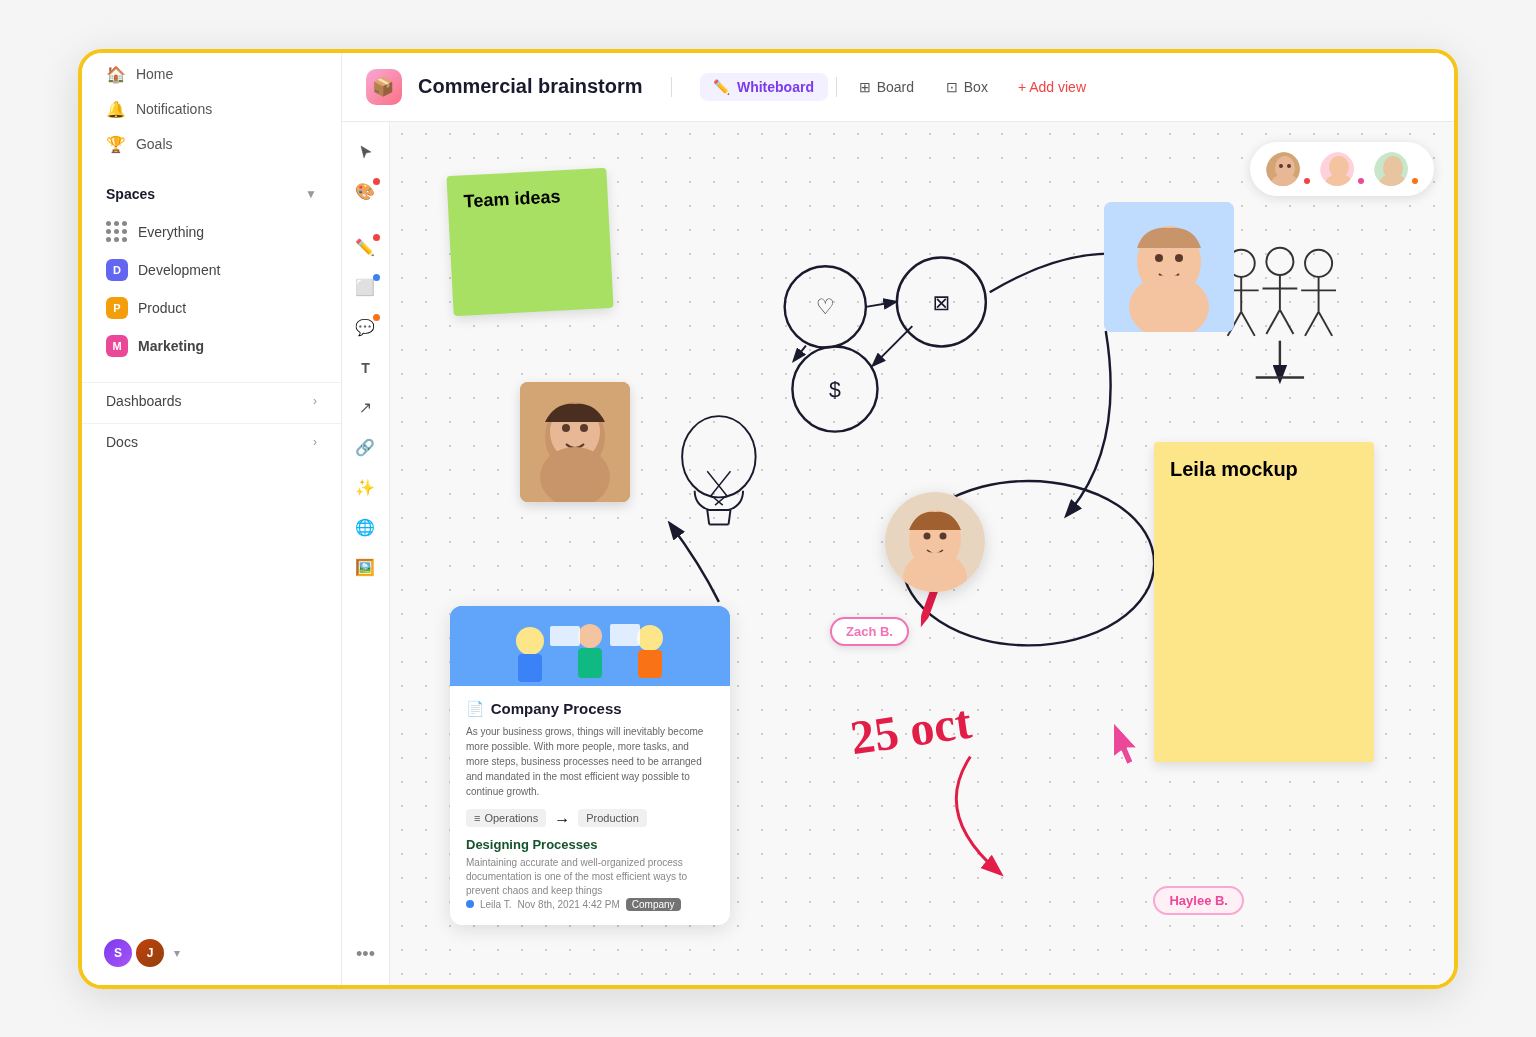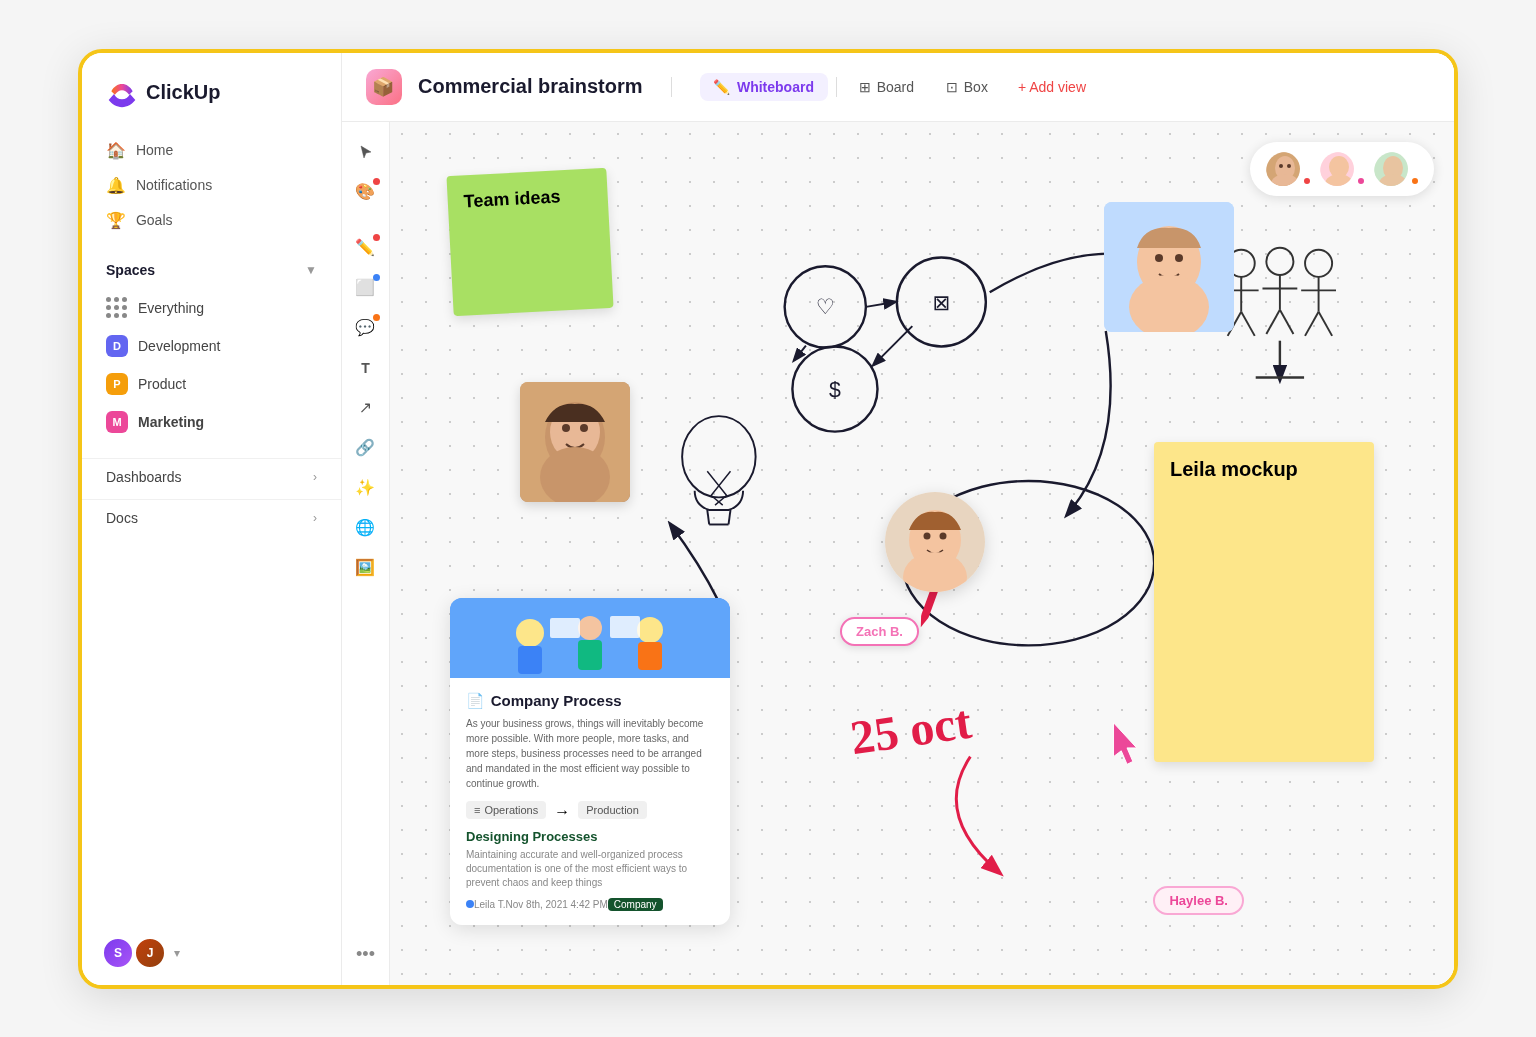--- a/index.html
+++ b/index.html
@@ -393,33 +393,32 @@
       margin-bottom: 4px;
     }
     .doc-section-text {
       font-size: 10px;
       color: #888;
       line-height: 1.4;
     }
     .doc-footer {
       display: flex;
       align-items: center;
-      gap: 0;
-      margin-top: 8px;
+      gap: 6px;
       font-size: 10px;
       color: #888;
     }
     .doc-footer-dot {
       width: 8px;
       height: 8px;
       border-radius: 50%;
       background: #3b82f6;
     }
     .doc-company-badge {
-      background: #14532d;
+      background: #737373;
       color: #fff;
       border-radius: 4px;
       padding: 1px 6px;
       font-size: 10px;
     }
     
     .person-photo {
       position: absolute;
       border-radius: 8px;
       overflow: hidden;
@@ -524,35 +523,20 @@
       align-items: center;
       justify-content: center;
     }
   </style>
 </head>
 <body>
 
 <div class="app-container">
 
   <div class="sidebar">
-    <div class="sidebar-logo">
-      <svg class="logo-icon" viewBox="0 0 36 36" fill="none">
-        <path d="M3 26L9 19C11 23 14 25 18 25C22 25 25 23 27 19L33 26C29 31 24 34 18 34C12 34 7 31 3 26Z" fill="#7c3aed"></path>
-        <path d="M3 26L9 19C11 23 14 25 18 25C22 25 25 23 27 19L33 26" stroke="#7c3aed" stroke-width="0" fill="none"></path>
-        <path d="M6 16L10 20C12 17 15 15 18 15C21 15 24 17 26 20L30 16C27 11 23 8 18 8C13 8 9 11 6 16Z" fill="url(#grad1)"></path>
-        <defs>
-          <linearGradient id="grad1" x1="6" y1="16" x2="30" y2="16" gradientUnits="userSpaceOnUse">
-            <stop offset="0%" stop-color="#f97316"></stop>
-            <stop offset="50%" stop-color="#ec4899"></stop>
-            <stop offset="100%" stop-color="#7c3aed"></stop>
-          </linearGradient>
-        </defs>
-      </svg>
-      <span class="logo-text">ClickUp</span>
-    </div>
 
     <div class="sidebar-nav">
       <div class="nav-item">
         <span class="nav-icon">🏠</span>
         <span>Home</span>
       </div>
       <div class="nav-item">
         <span class="nav-icon">🔔</span>
         <span>Notifications</span>
       </div>
@@ -833,21 +817,21 @@
           <div class="canvas-avatar">
             <svg viewBox="0 0 38 38" width="38" height="38">
               <rect width="38" height="38" rx="19" fill="#c8e6c9"></rect>
               <ellipse cx="19" cy="16" rx="10" ry="12" fill="#e8c4a0"></ellipse>
               <ellipse cx="19" cy="32" rx="14" ry="10" fill="#e8c4a0"></ellipse>
             </svg>
           </div>
           <div style="width:10px;height:10px;border-radius:50%;background:#f97316;align-self:flex-end;margin-bottom:2px;margin-left:-6px;border:2px solid #fff;"></div>
         </div>
 
-        <div class="canvas-badge pink" style="top:495px;left:450px;">
+        <div class="canvas-badge pink" style="top:495px;left:440px;">
           <span>Zach B.</span>
         </div>
 
         <div class="date-text" style="top:580px;left:460px;">
           <span>25 oct</span>
         </div>
 
 
         <div class="haylee-badge" style="bottom:70px;right:210px;">
           <span>Haylee B.</span>

